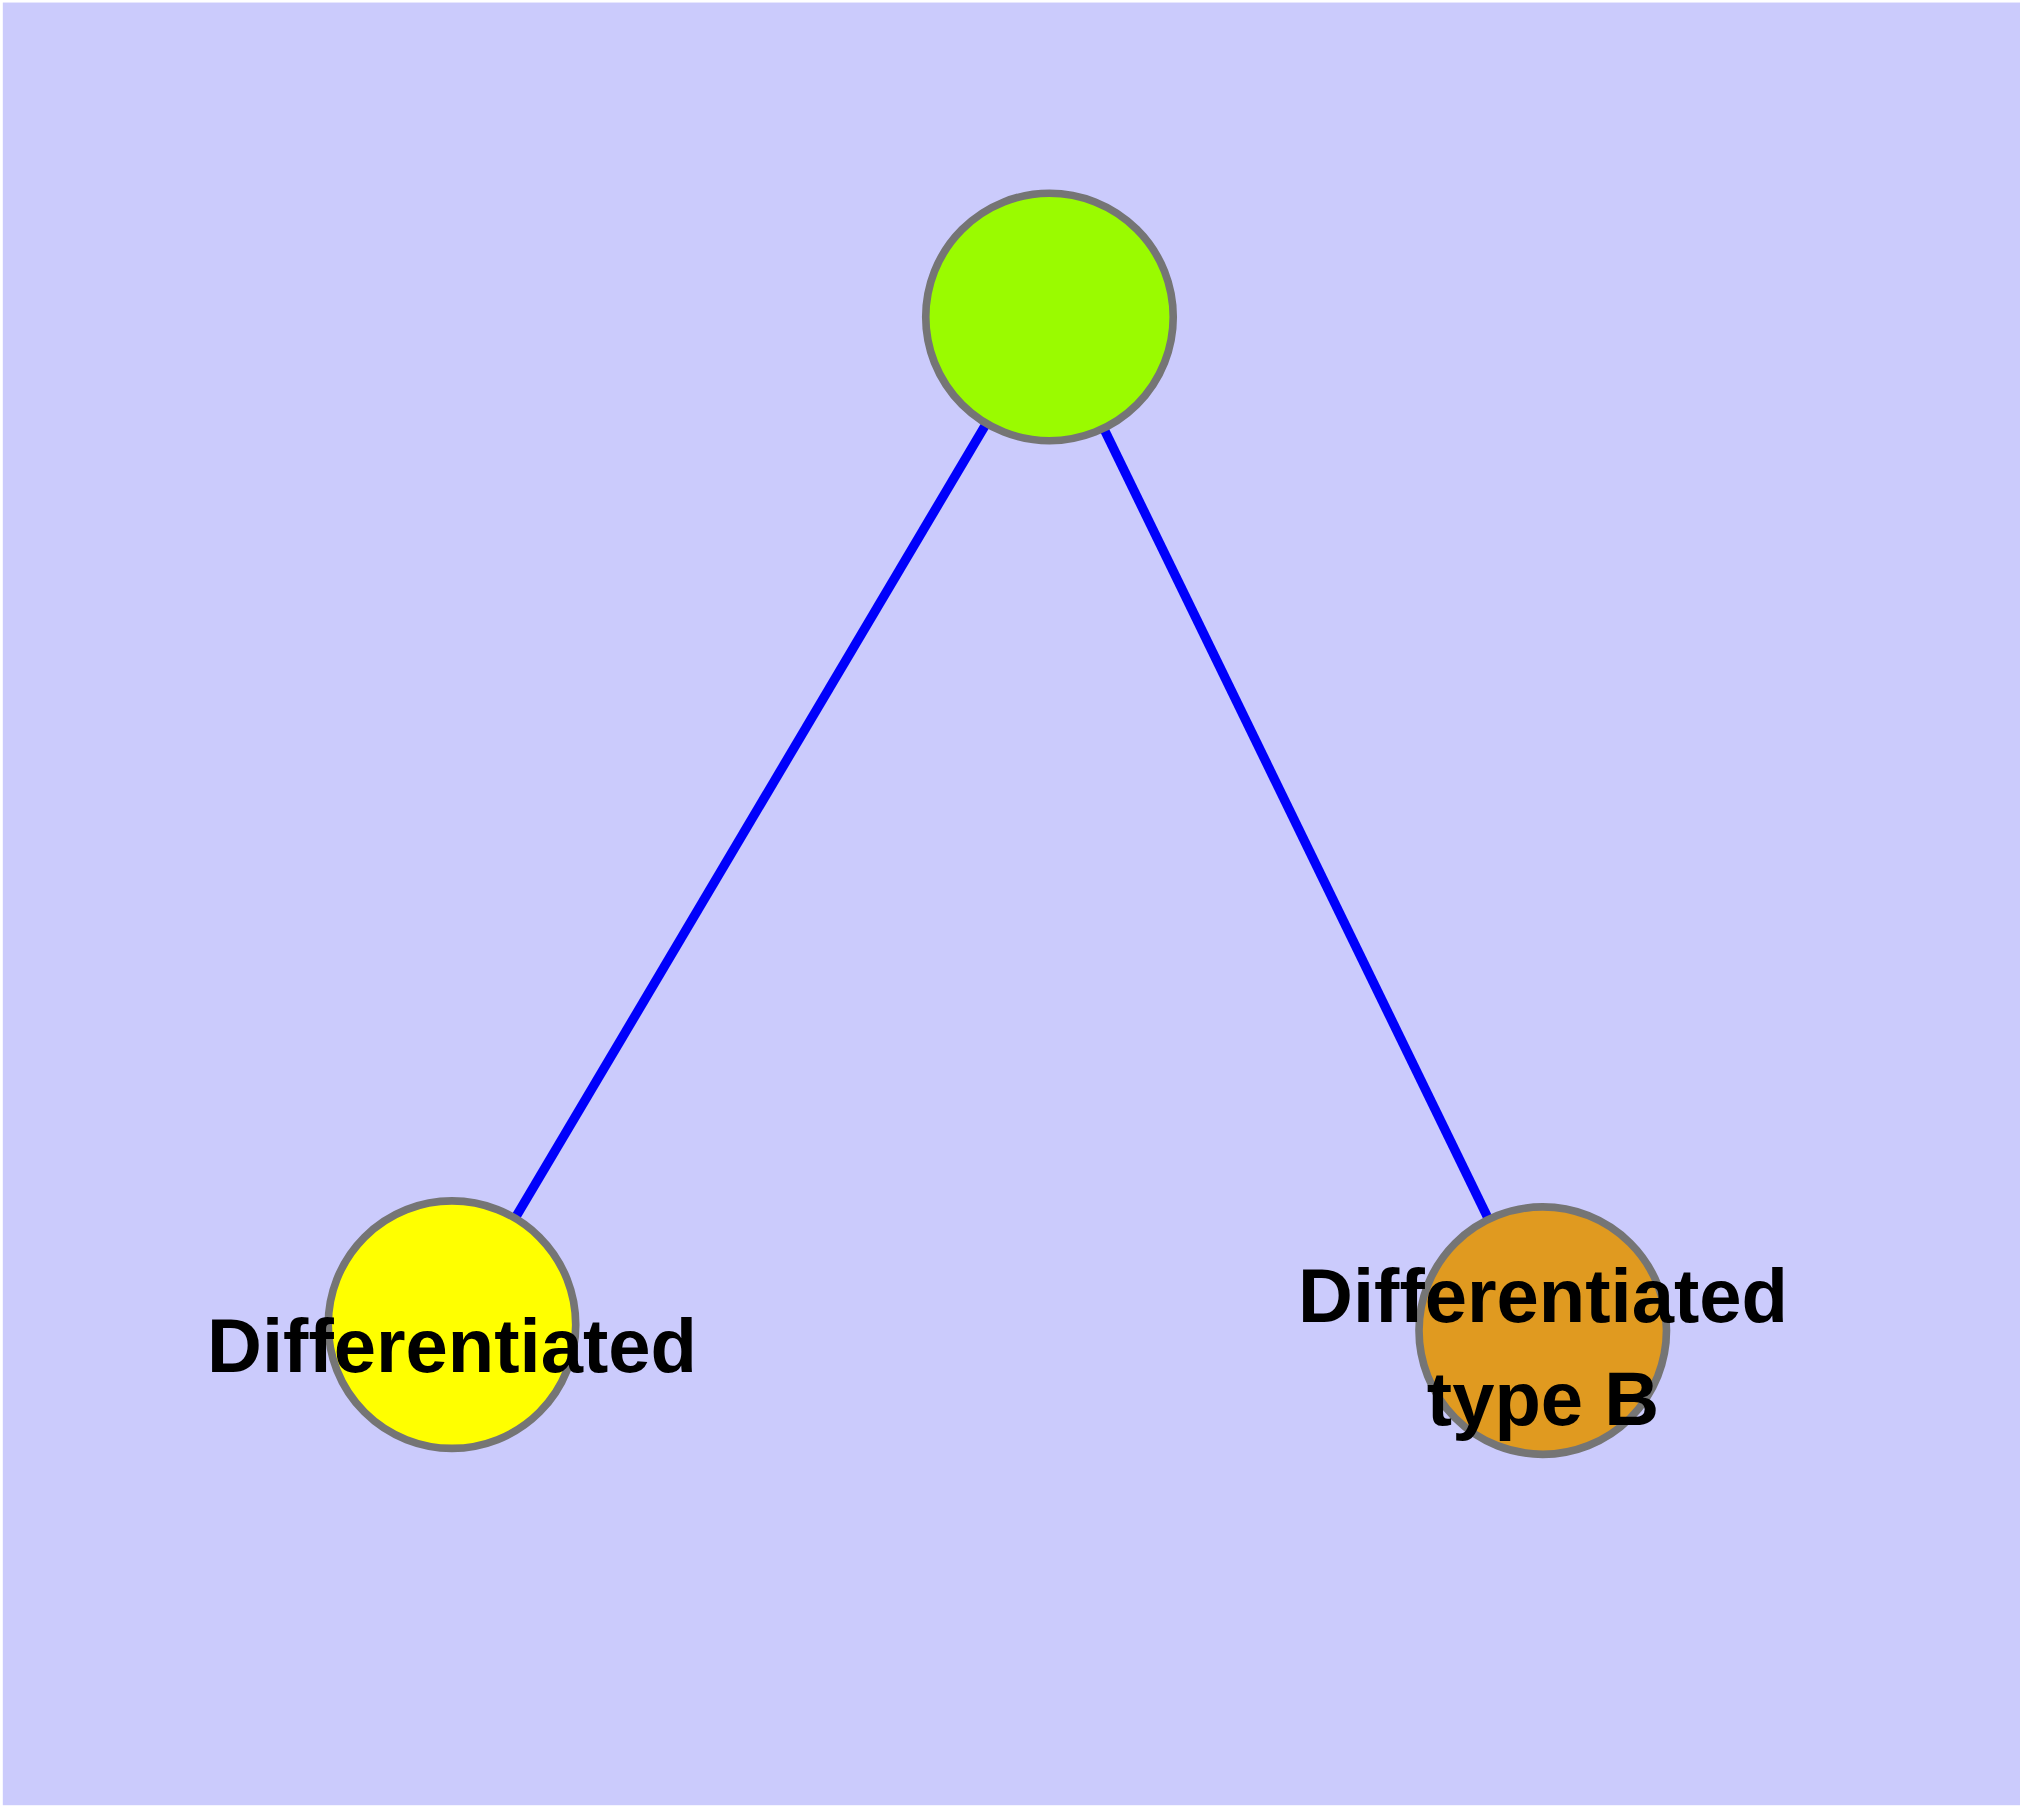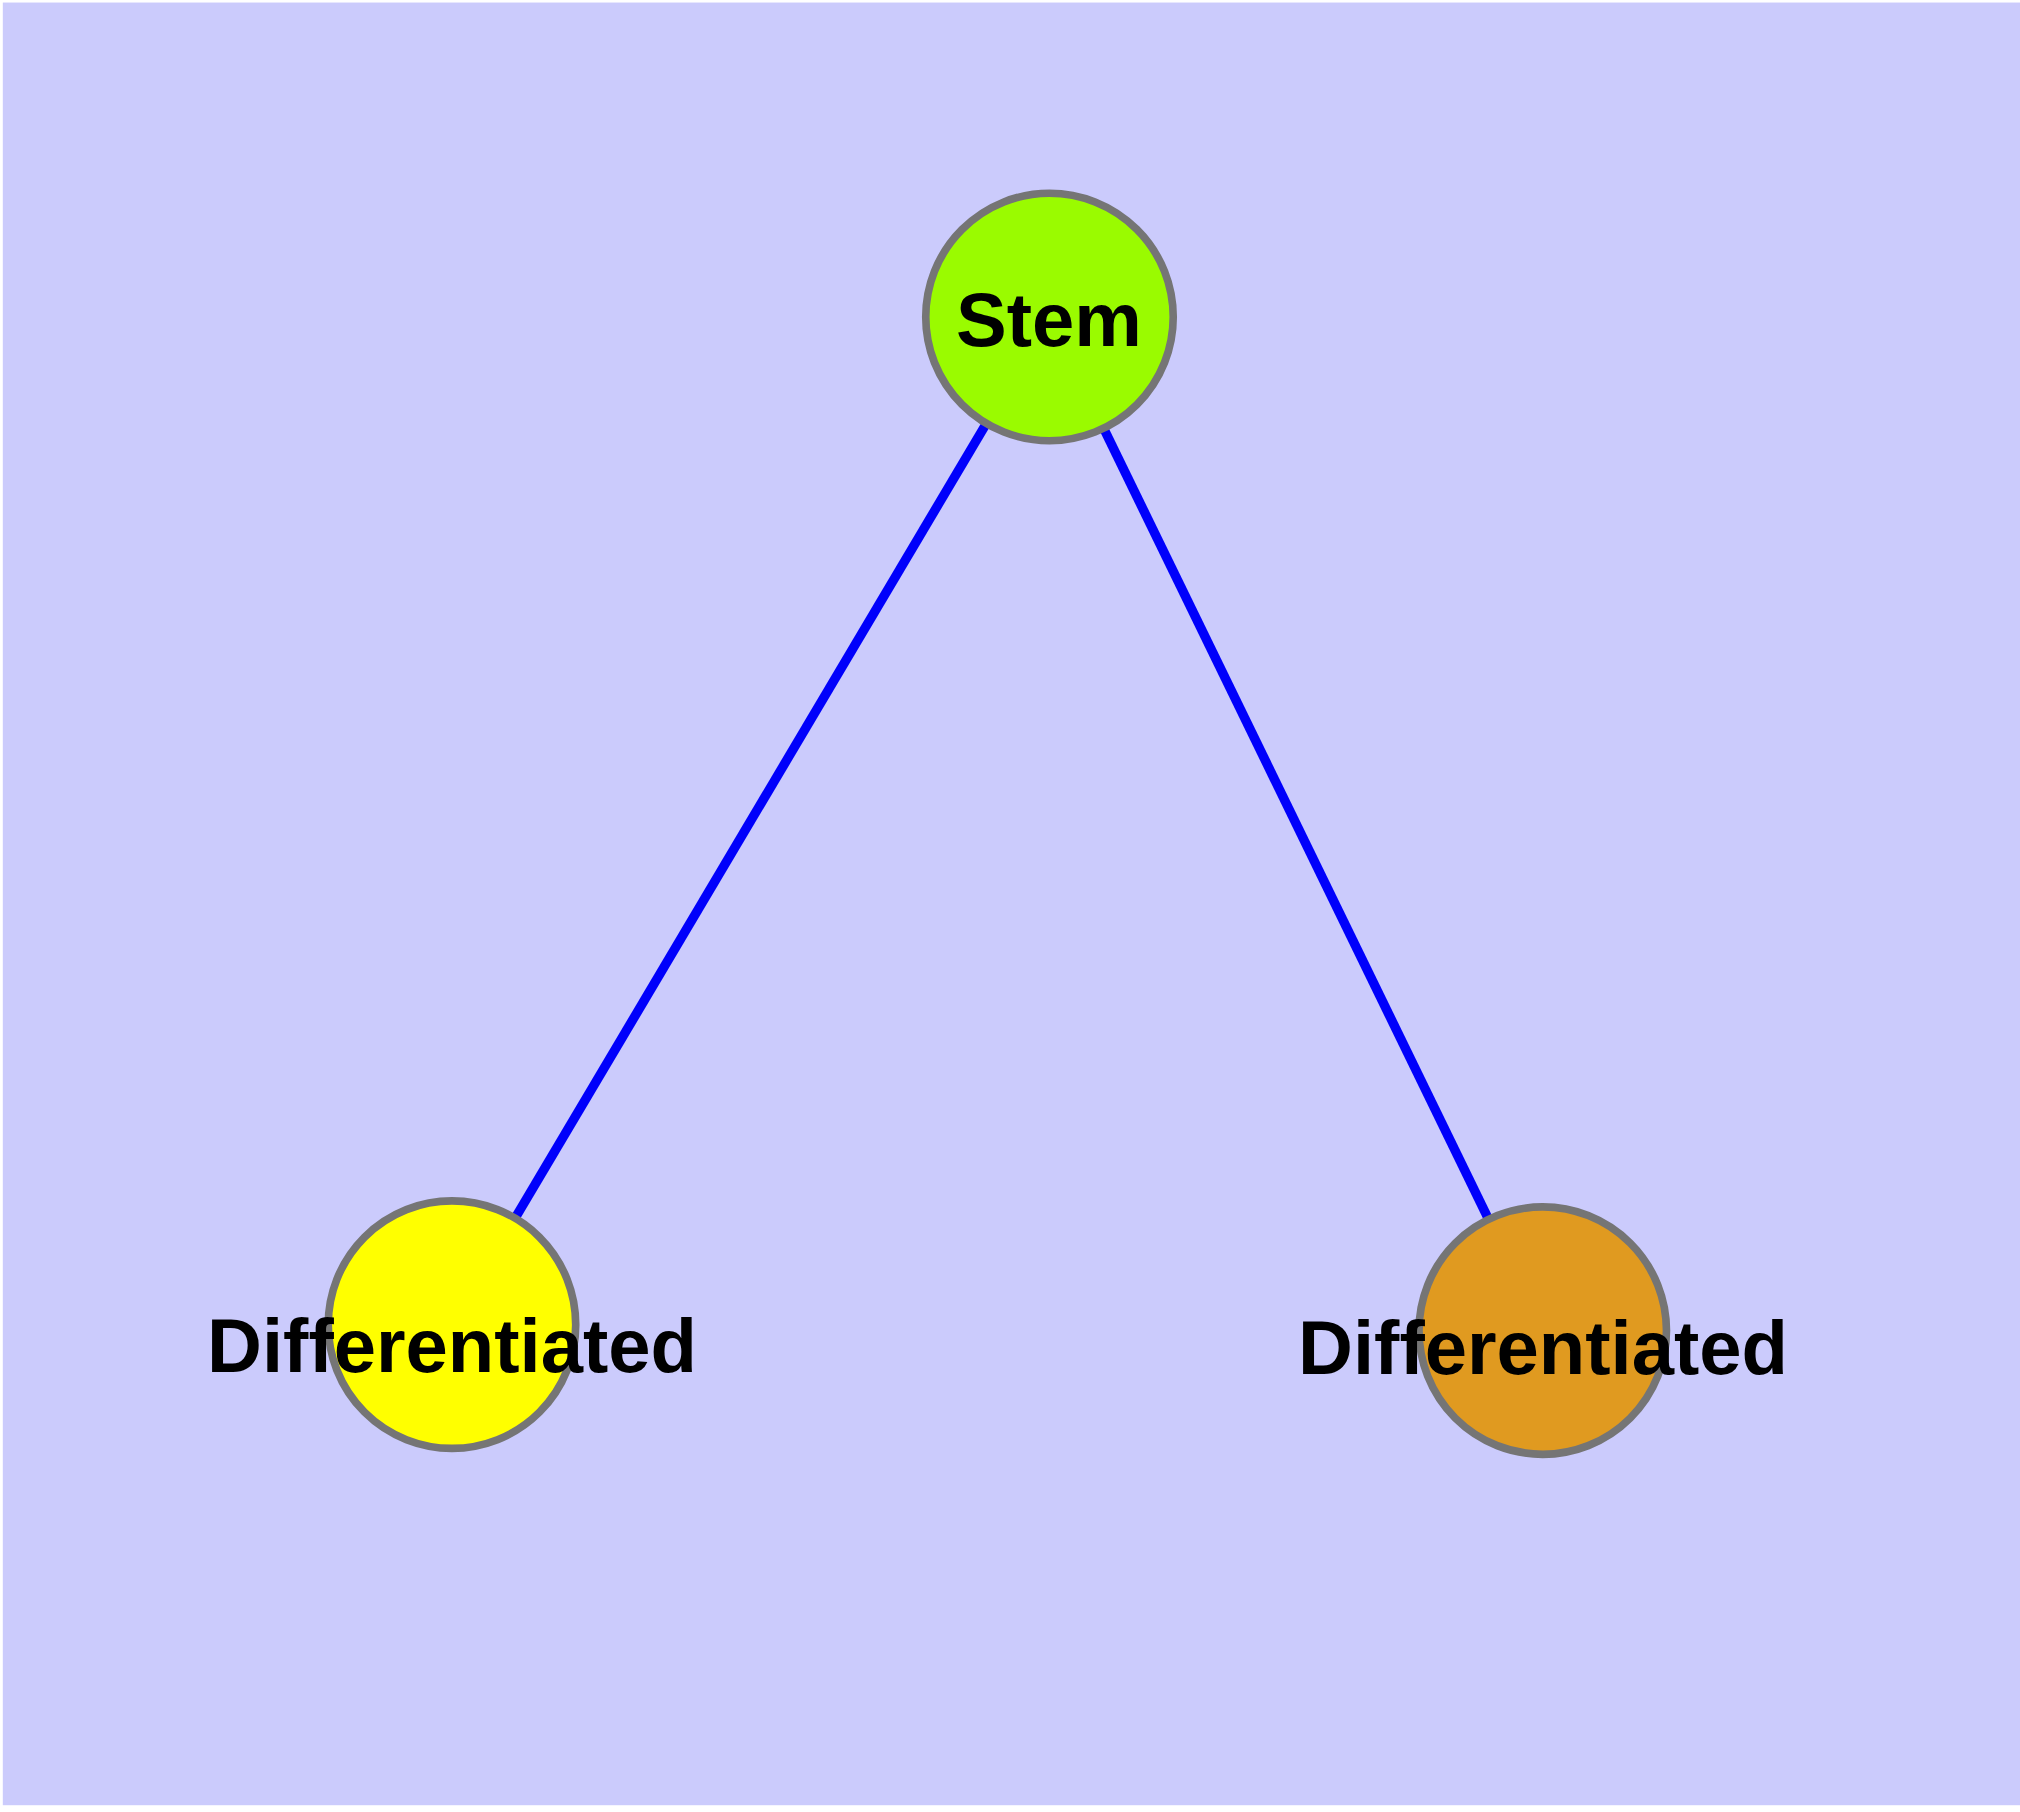--- a/index.html
+++ b/index.html
@@ -55,26 +55,24 @@
     <rect x="3" y="3" width="2381" height="2127" fill="#cbcbfc"></rect>
 
     <line class="edge-line" x1="1238" y1="374" x2="533" y2="1563" stroke="#0000fb"></line>
     <line class="edge-line" x1="1238" y1="374" x2="1820" y2="1570" stroke="#0000fb"></line>
 
     <circle class="node-circle" cx="1238" cy="374" r="146" stroke="#757575" fill="#9afb00"></circle>
     <circle class="node-circle" cx="533" cy="1563" r="146" stroke="#757575" fill="#ffff00"></circle>
     <circle class="node-circle" cx="1820" cy="1570" r="146" stroke="#757575" fill="#e09a20"></circle>
   </svg>
 
-  <div class="node-label label-stem">
-    <span>Stem</span>
-  </div>
 
   <div class="node-label label-type-a">
     <span>Differentiated</span>
   </div>
 
   <div class="node-label label-type-b">
     <span>Differentiated</span>
+    <span>type B</span>
   </div>
 
 </div>
 
 
 </body></html>

